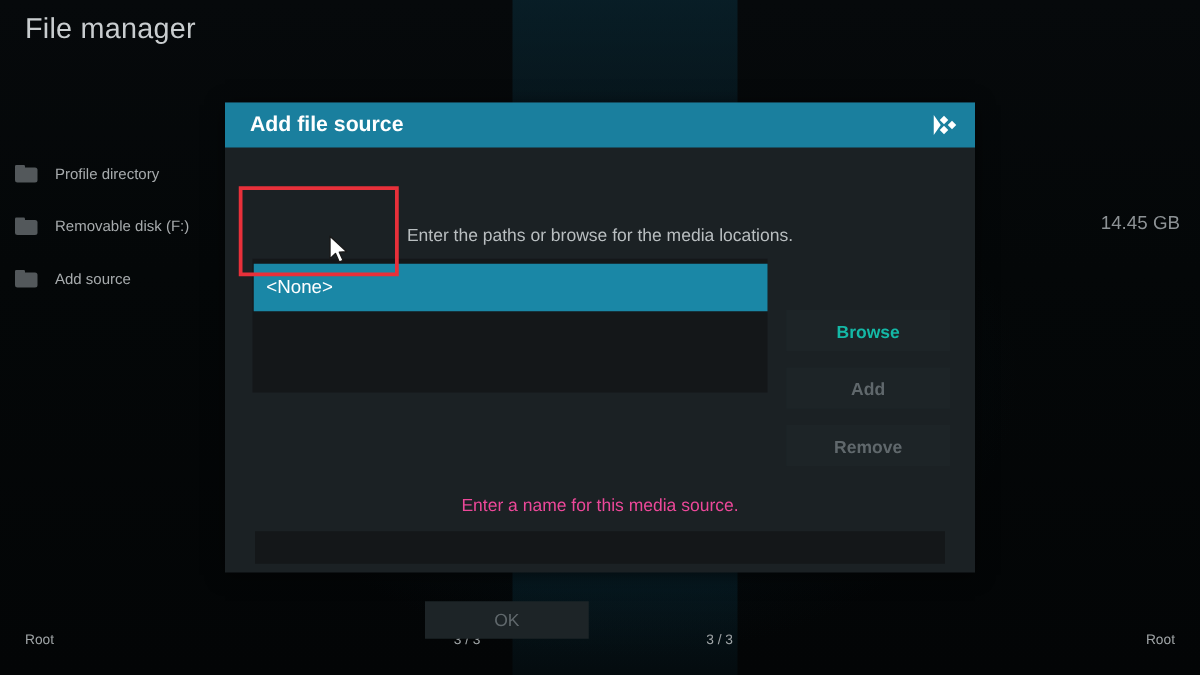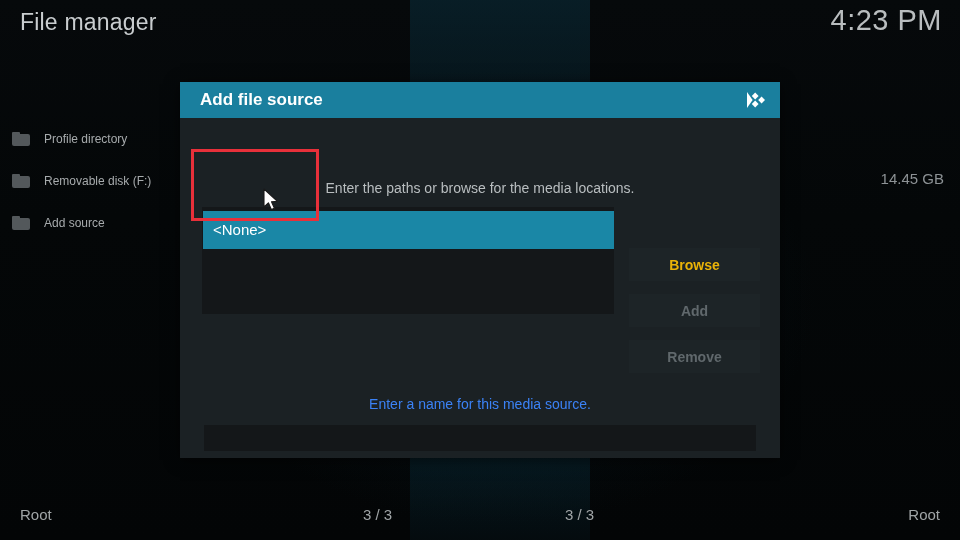--- a/index.html
+++ b/index.html
@@ -114,21 +114,21 @@
 
   
   #statusbar {
     position: absolute;
     left: 0; bottom: 0;
     width: 960px; height: 44px;
   }
   .status-text {
     position: absolute;
     top: 10px;
-    font-size: 15px;
+    font-size: 11px;
     color: #a0a5a7;
     white-space: nowrap;
   }
   #status-left        { left: 20px; }
   #status-left-count  { left: 363px; }
   #status-right-count { left: 565px; }
   #status-right       { right: 20px; }
 
   
   #dialog {
@@ -195,34 +195,34 @@
     position: absolute;
     left: 449px;
     width: 131px; height: 33px;
     background: #1d2427;
     display: flex;
     align-items: center;
     justify-content: center;
     font-size: 14px;
     font-weight: bold;
   }
-  .side-btn.enabled  { color: #eab308; }
+  .side-btn.enabled  { color: #14b8a6; }
   .side-btn.disabled { color: #60686c; font-weight: 700; }
   #btn-browse { top: 82px; }
   #btn-add    { top: 128px; }
   #btn-remove { top: 174px; }
 
   
   #name-hint {
     position: absolute;
     left: 0; top: 230px;
     width: 600px;
     text-align: center;
     font-size: 14px;
-    color: #3b82f6;
+    color: #ec4899;
   }
   #name-input {
     position: absolute;
     left: 24px; top: 259px;
     width: 552px; height: 26px;
     background: #141719;
     border: none;
   }
 
   
@@ -261,21 +261,20 @@
 </style>
 </head>
 <body>
 
 <div id="screen">
 
   <div id="bg-band"></div>
 
   <div id="topbar">
     <div id="app-title">File manager</div>
-    <div id="clock">4:23 PM</div>
   </div>
 
   <div id="left-pane">
 
     <div class="file-row">
       <span class="folder-icon"></span>
       <span class="file-label">Profile directory</span>
     </div>
 
     <div class="file-row">
@@ -321,20 +320,21 @@
         </div>
       </div>
 
       <div class="side-btn enabled" id="btn-browse">Browse</div>
       <div class="side-btn disabled" id="btn-add">Add</div>
       <div class="side-btn disabled" id="btn-remove">Remove</div>
 
       <div id="name-hint">Enter a name for this media source.</div>
       <input id="name-input" type="text" placeholder="" style="">
 
+      <div class="dlg-btn disabled" id="btn-ok">OK</div>
 
     </div>
   </div>
 
   <div id="highlight-box"></div>
 
   <svg id="cursor" viewBox="0 0 17 25">
     <polygon points="1,1 1,19 5.4,14.8 8.4,21.6 11.4,20.2 8.5,13.8 14.4,13.4" fill="#ffffff" stroke="#1a1a1a" stroke-width="1.1" stroke-linejoin="round"></polygon>
   </svg>
 

